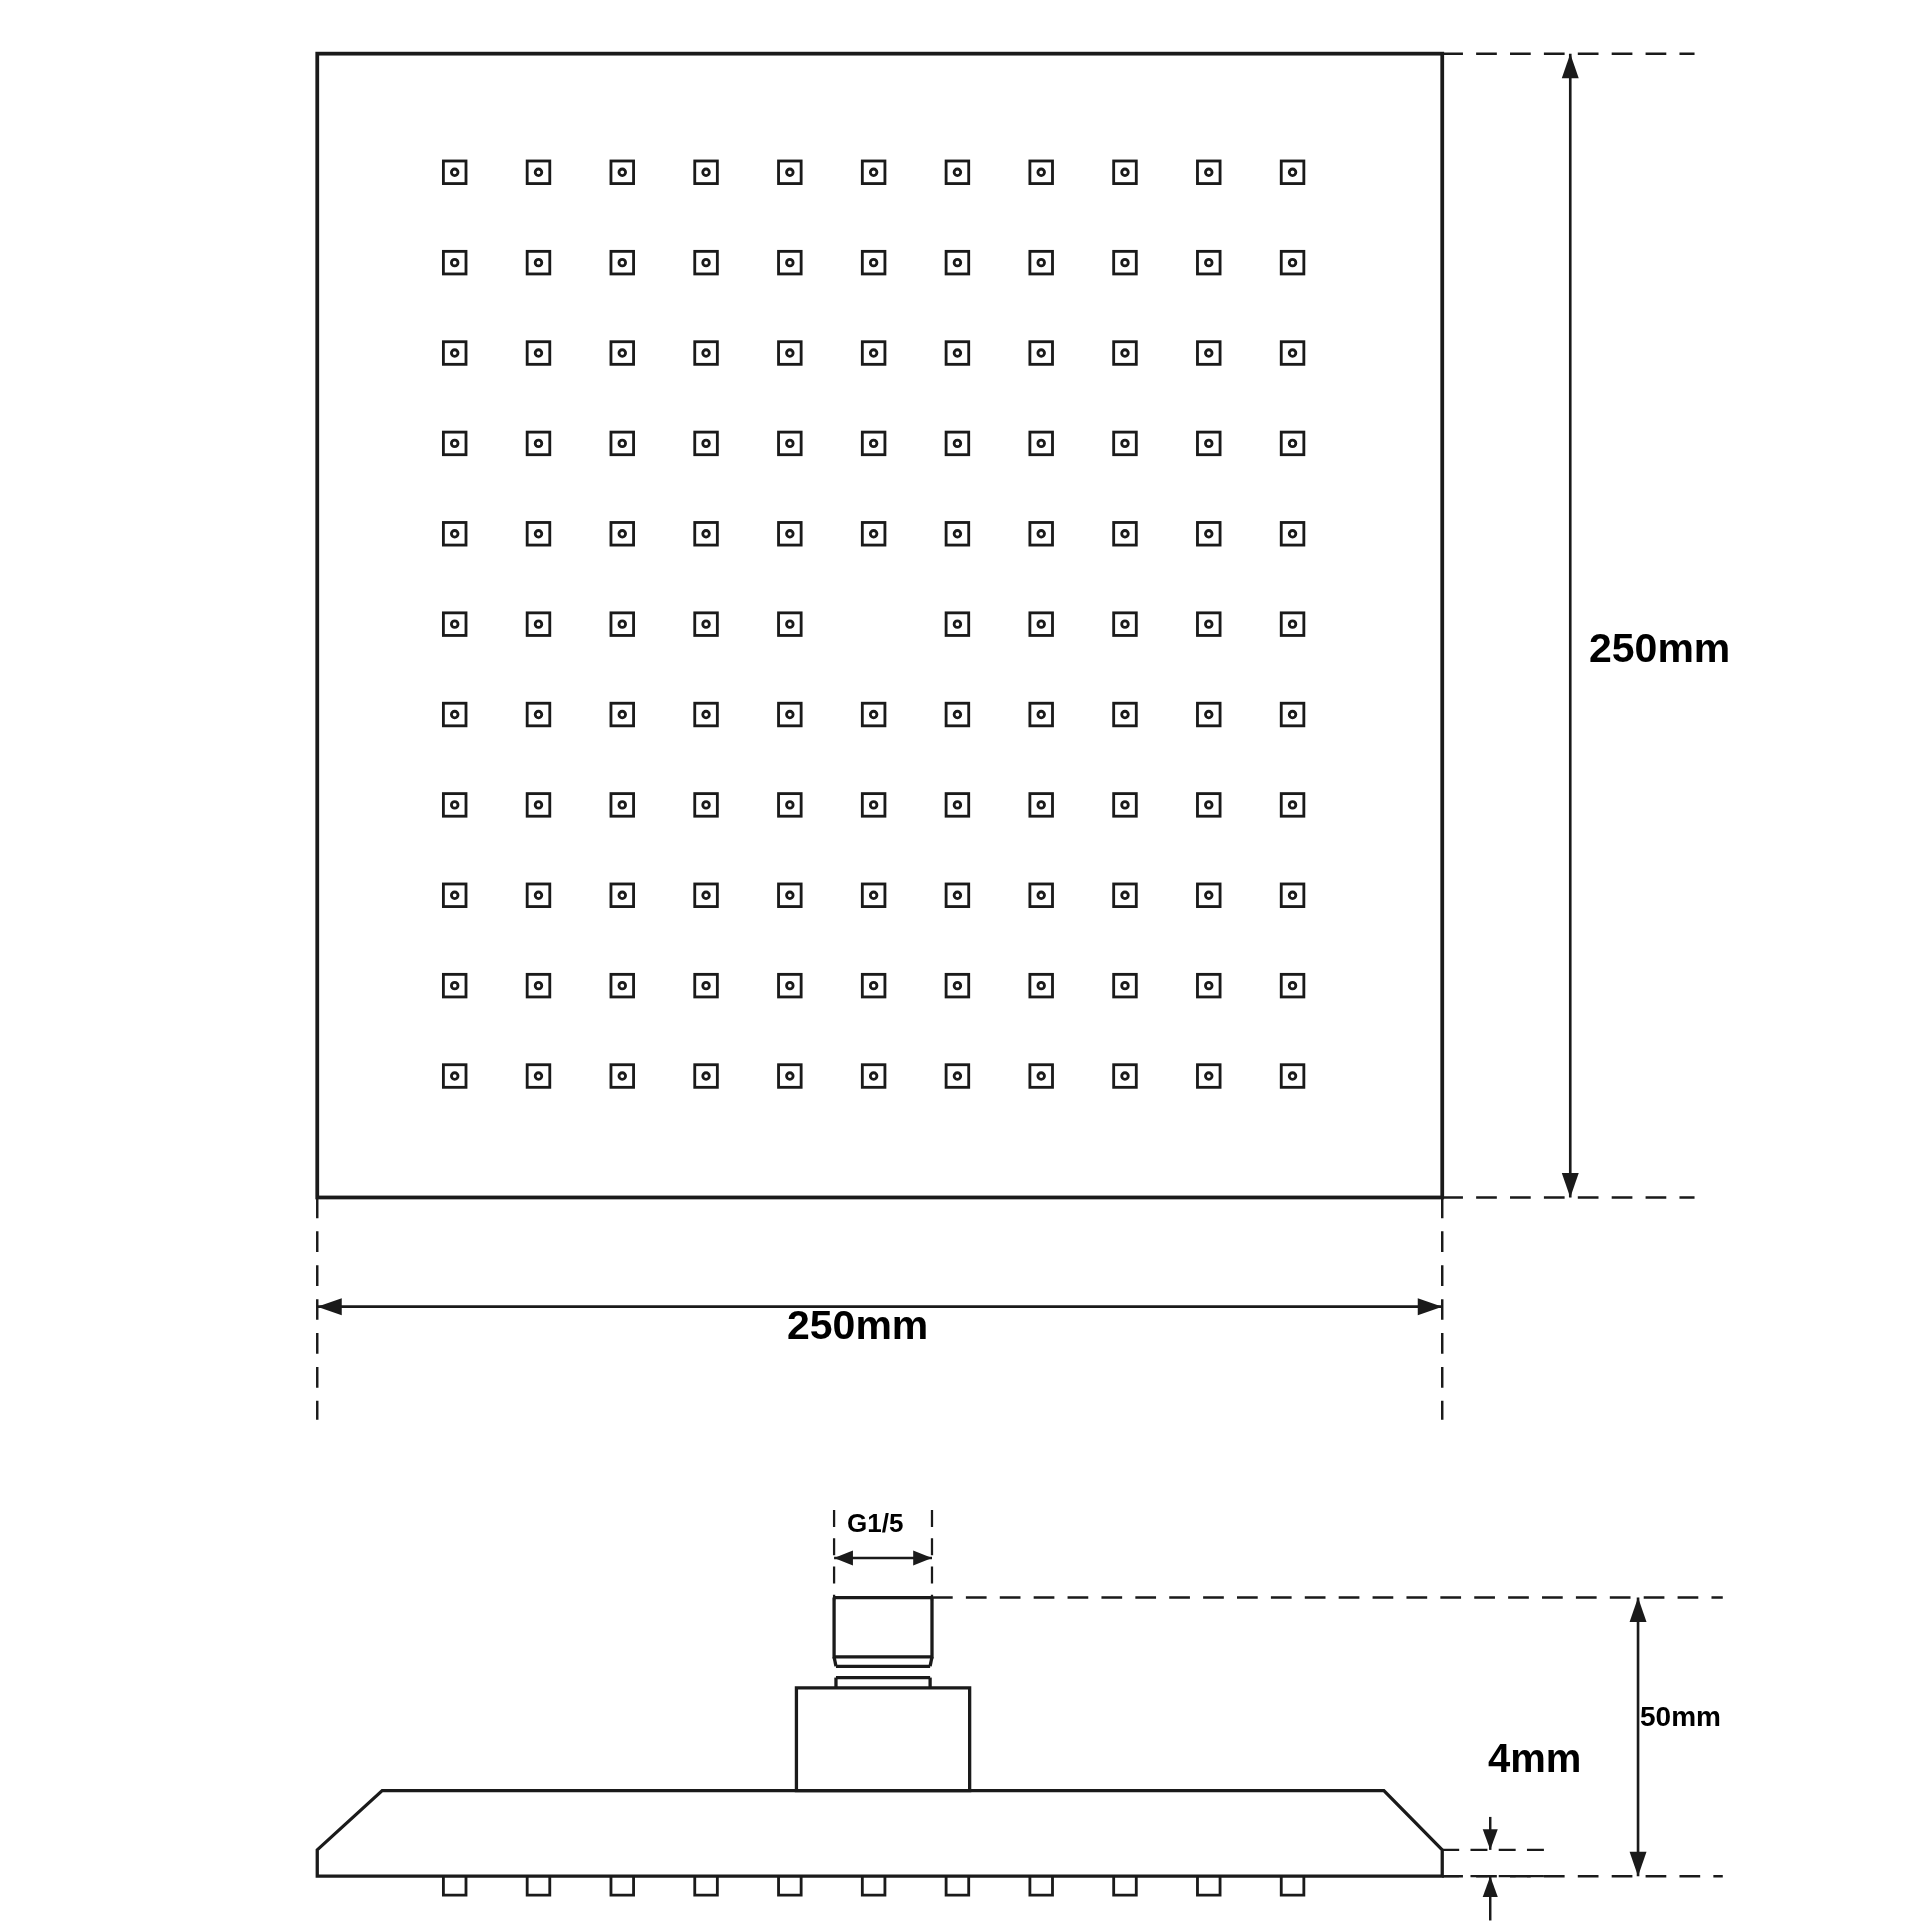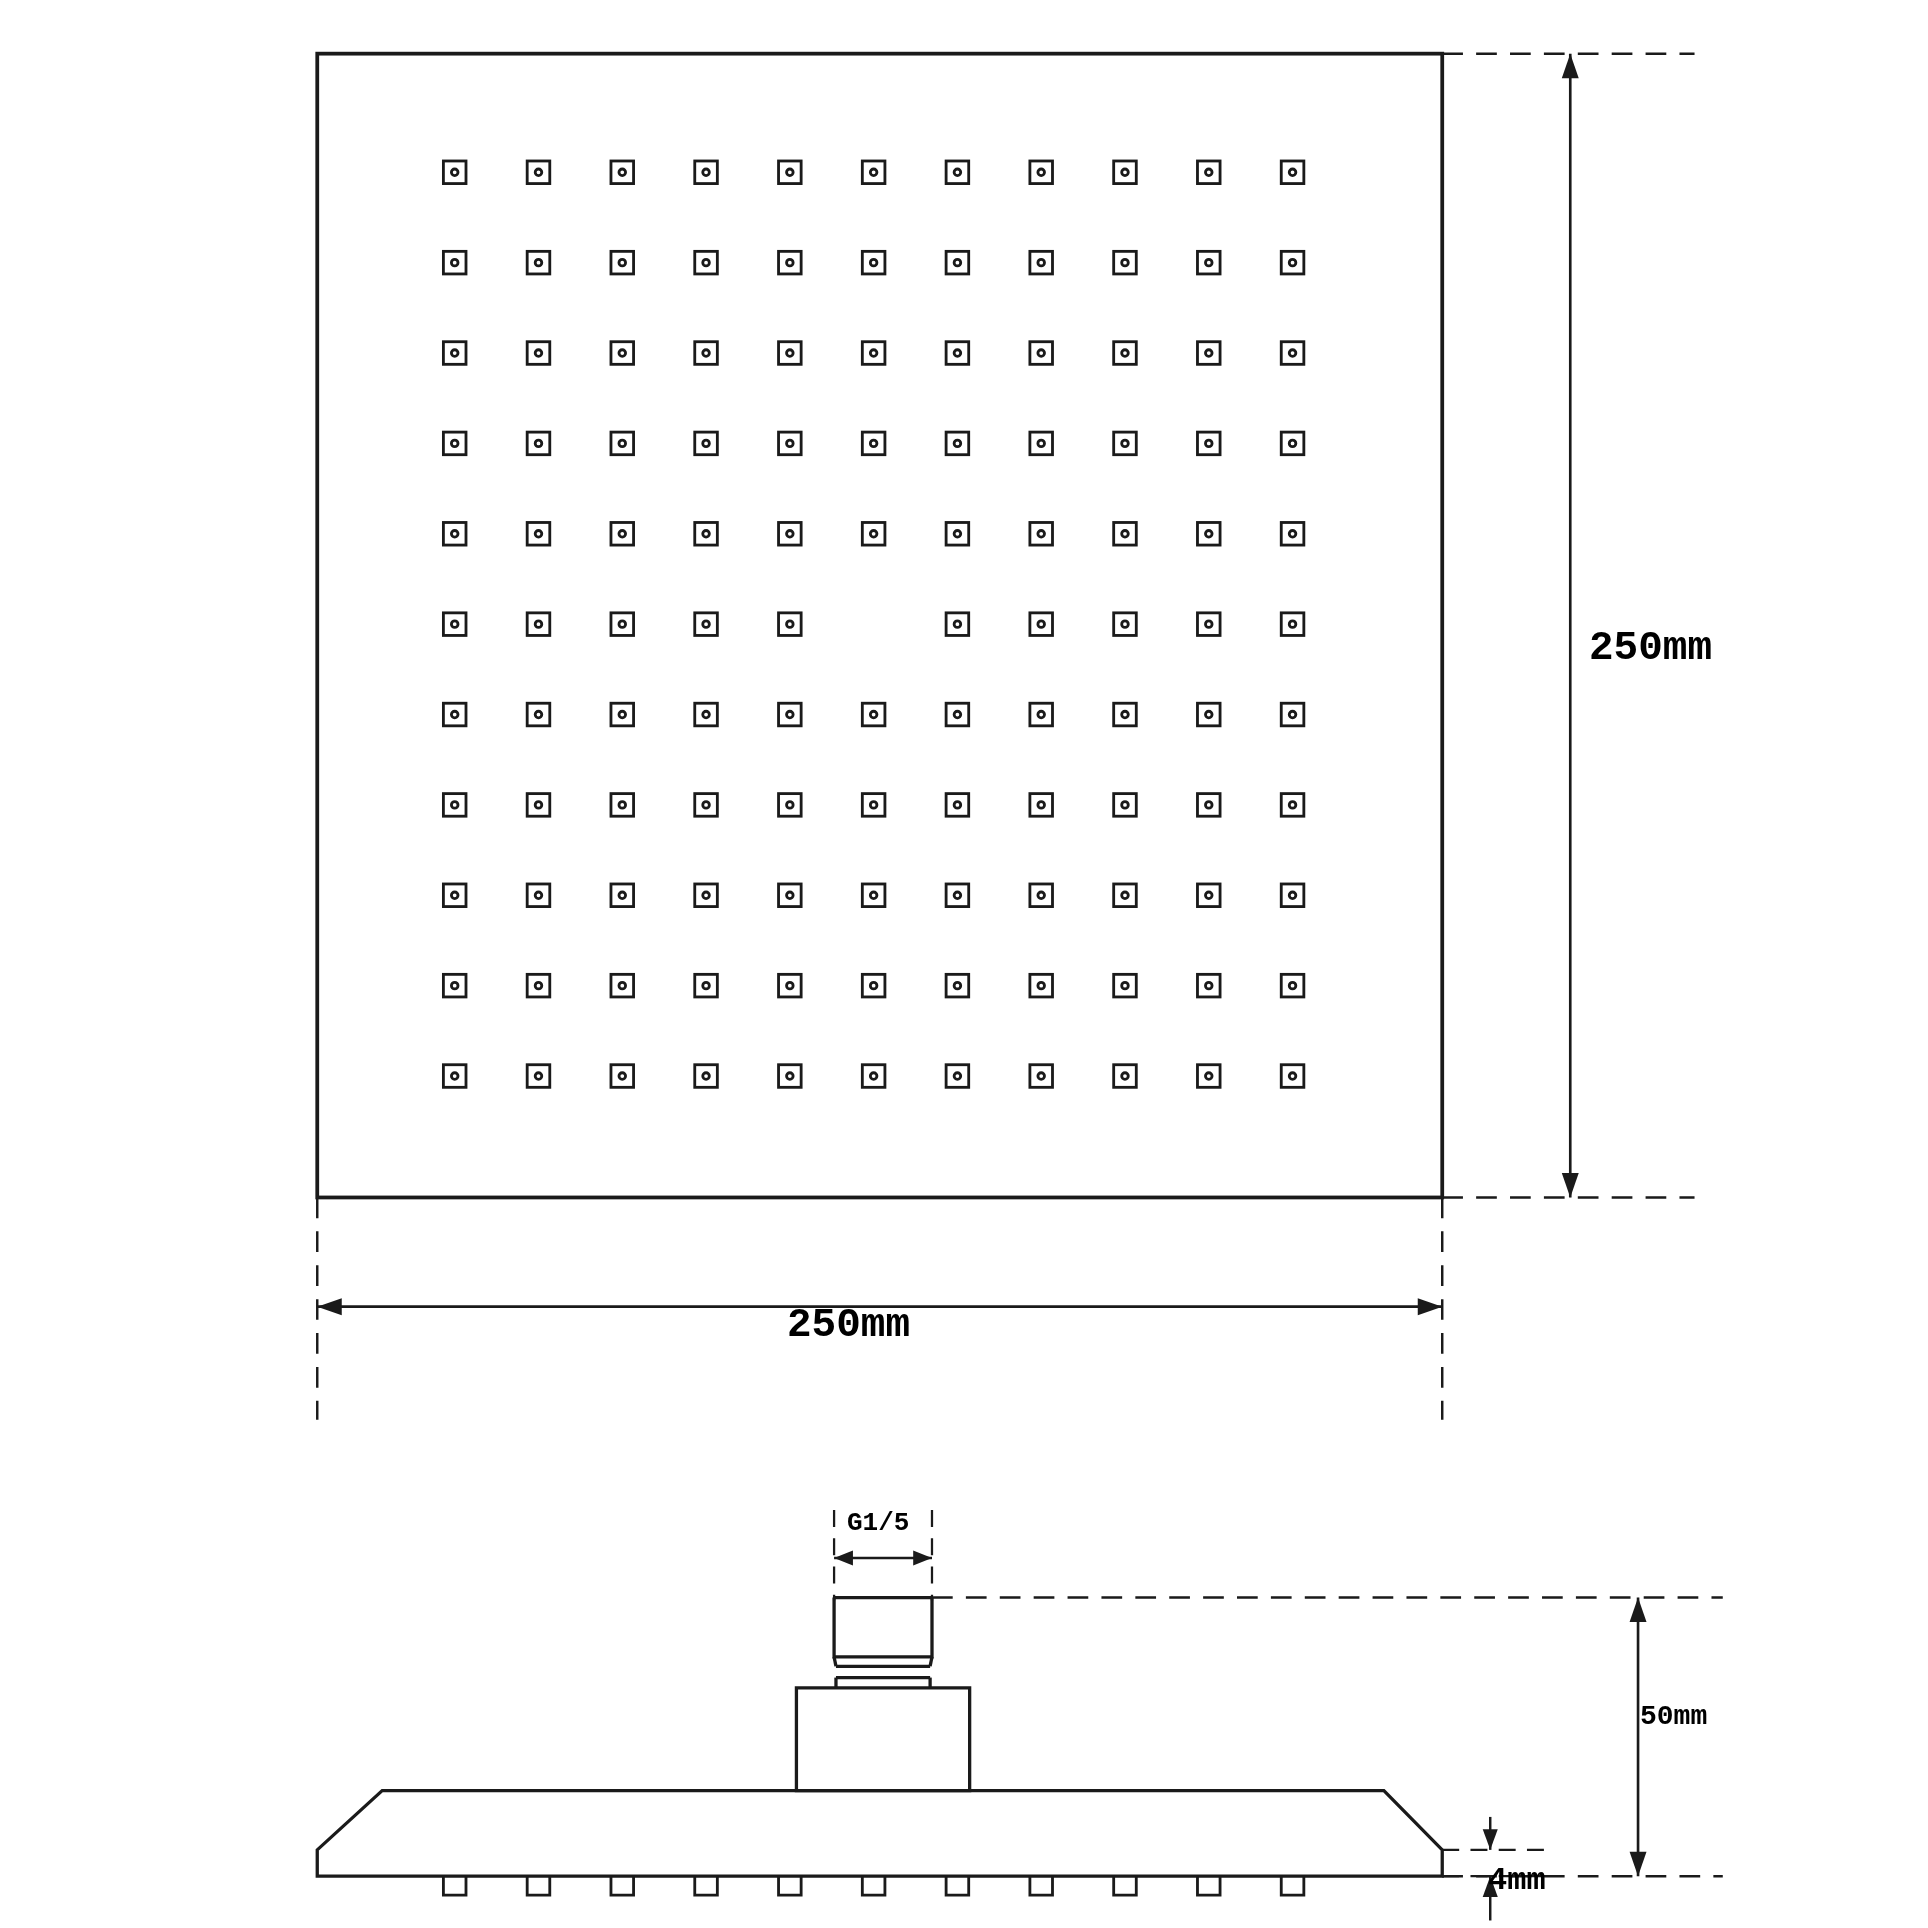--- a/index.html
+++ b/index.html
@@ -21,44 +21,44 @@
   }
   svg.drawing {
     position: absolute;
     top: 0;
     left: 0;
     width: 1928px;
     height: 1928px;
   }
   .dim-label {
     position: absolute;
-    font-family: Liberation Mono, monospace;
+    font-family: Liberation Sans, sans-serif;
     font-weight: bold;
     color: #000000;
     white-space: nowrap;
   }
   .lbl-250-v {
     font-size: 41px;
     left: 1589px;
     top: 625px;
   }
   .lbl-250-h {
     font-size: 41px;
     left: 787px;
     top: 1302px;
   }
   .lbl-50 {
     font-size: 28px;
     left: 1640px;
     top: 1701px;
   }
   .lbl-4 {
-    font-size: 32px;
+    font-size: 40px;
     left: 1488px;
-    top: 1862px;
+    top: 1736px;
   }
   .lbl-g12 {
     font-size: 26px;
     left: 847px;
     top: 1508px;
   }
 </style>
 </head>
 <body>
 

